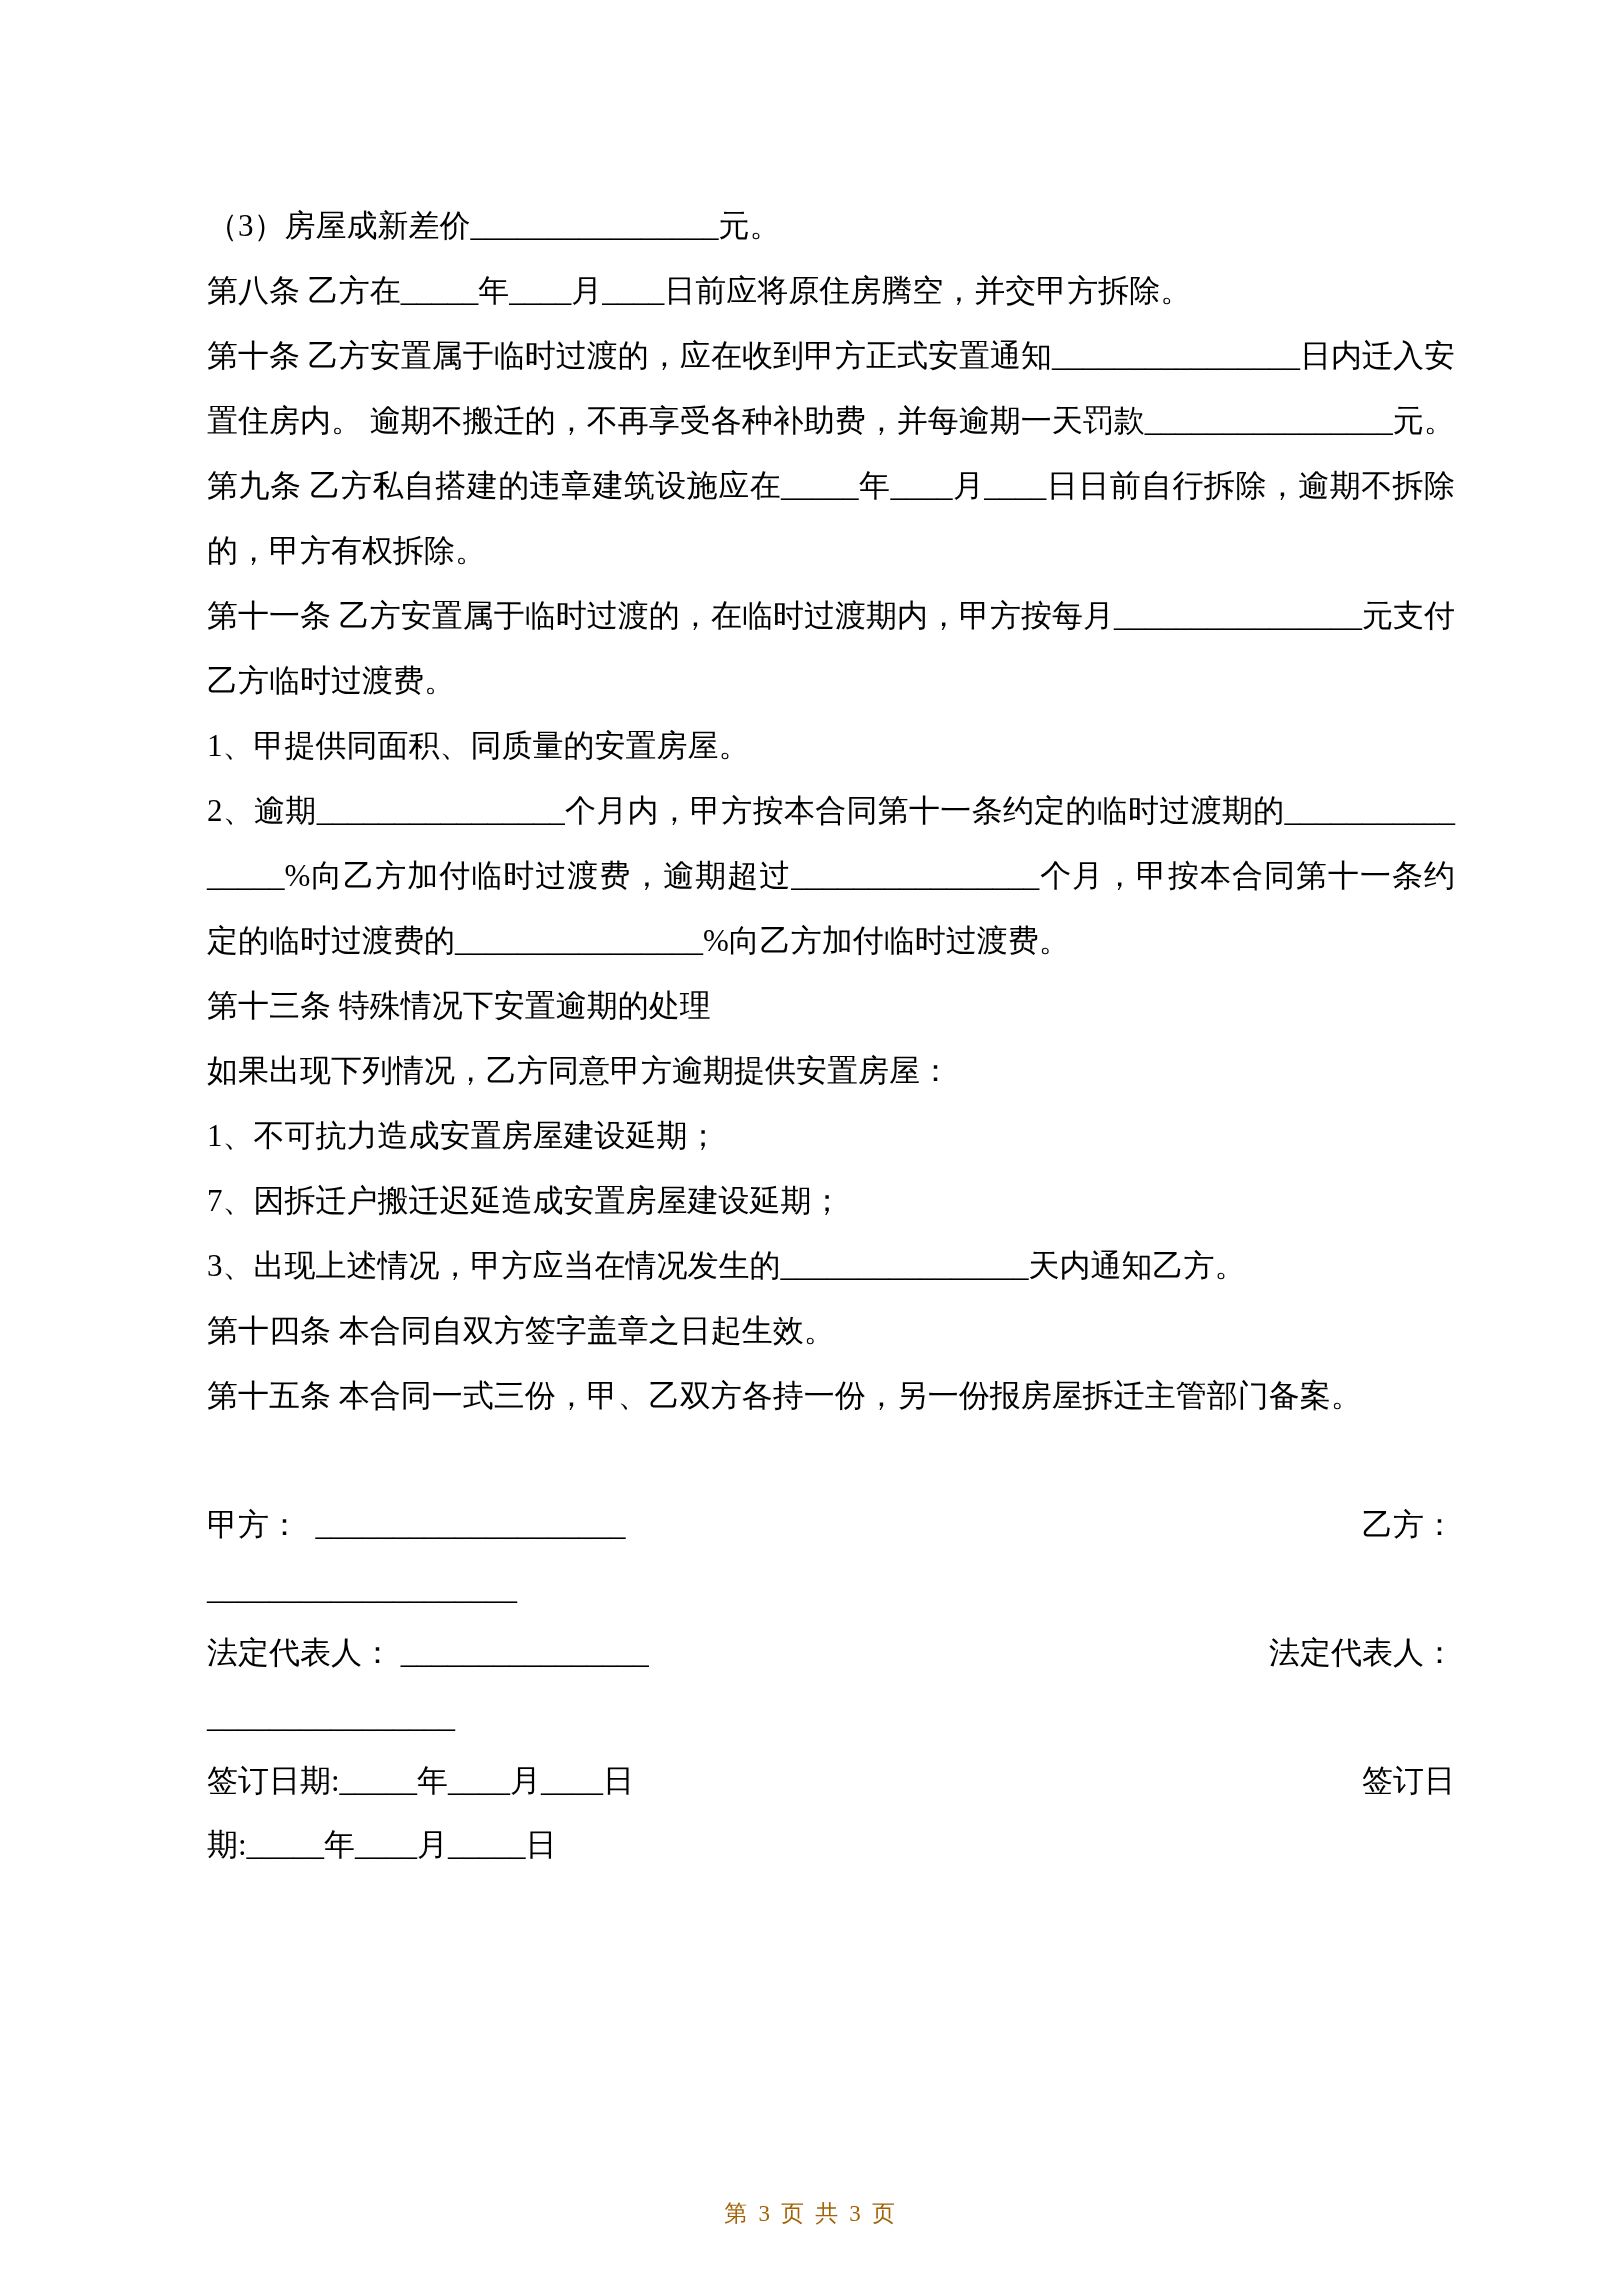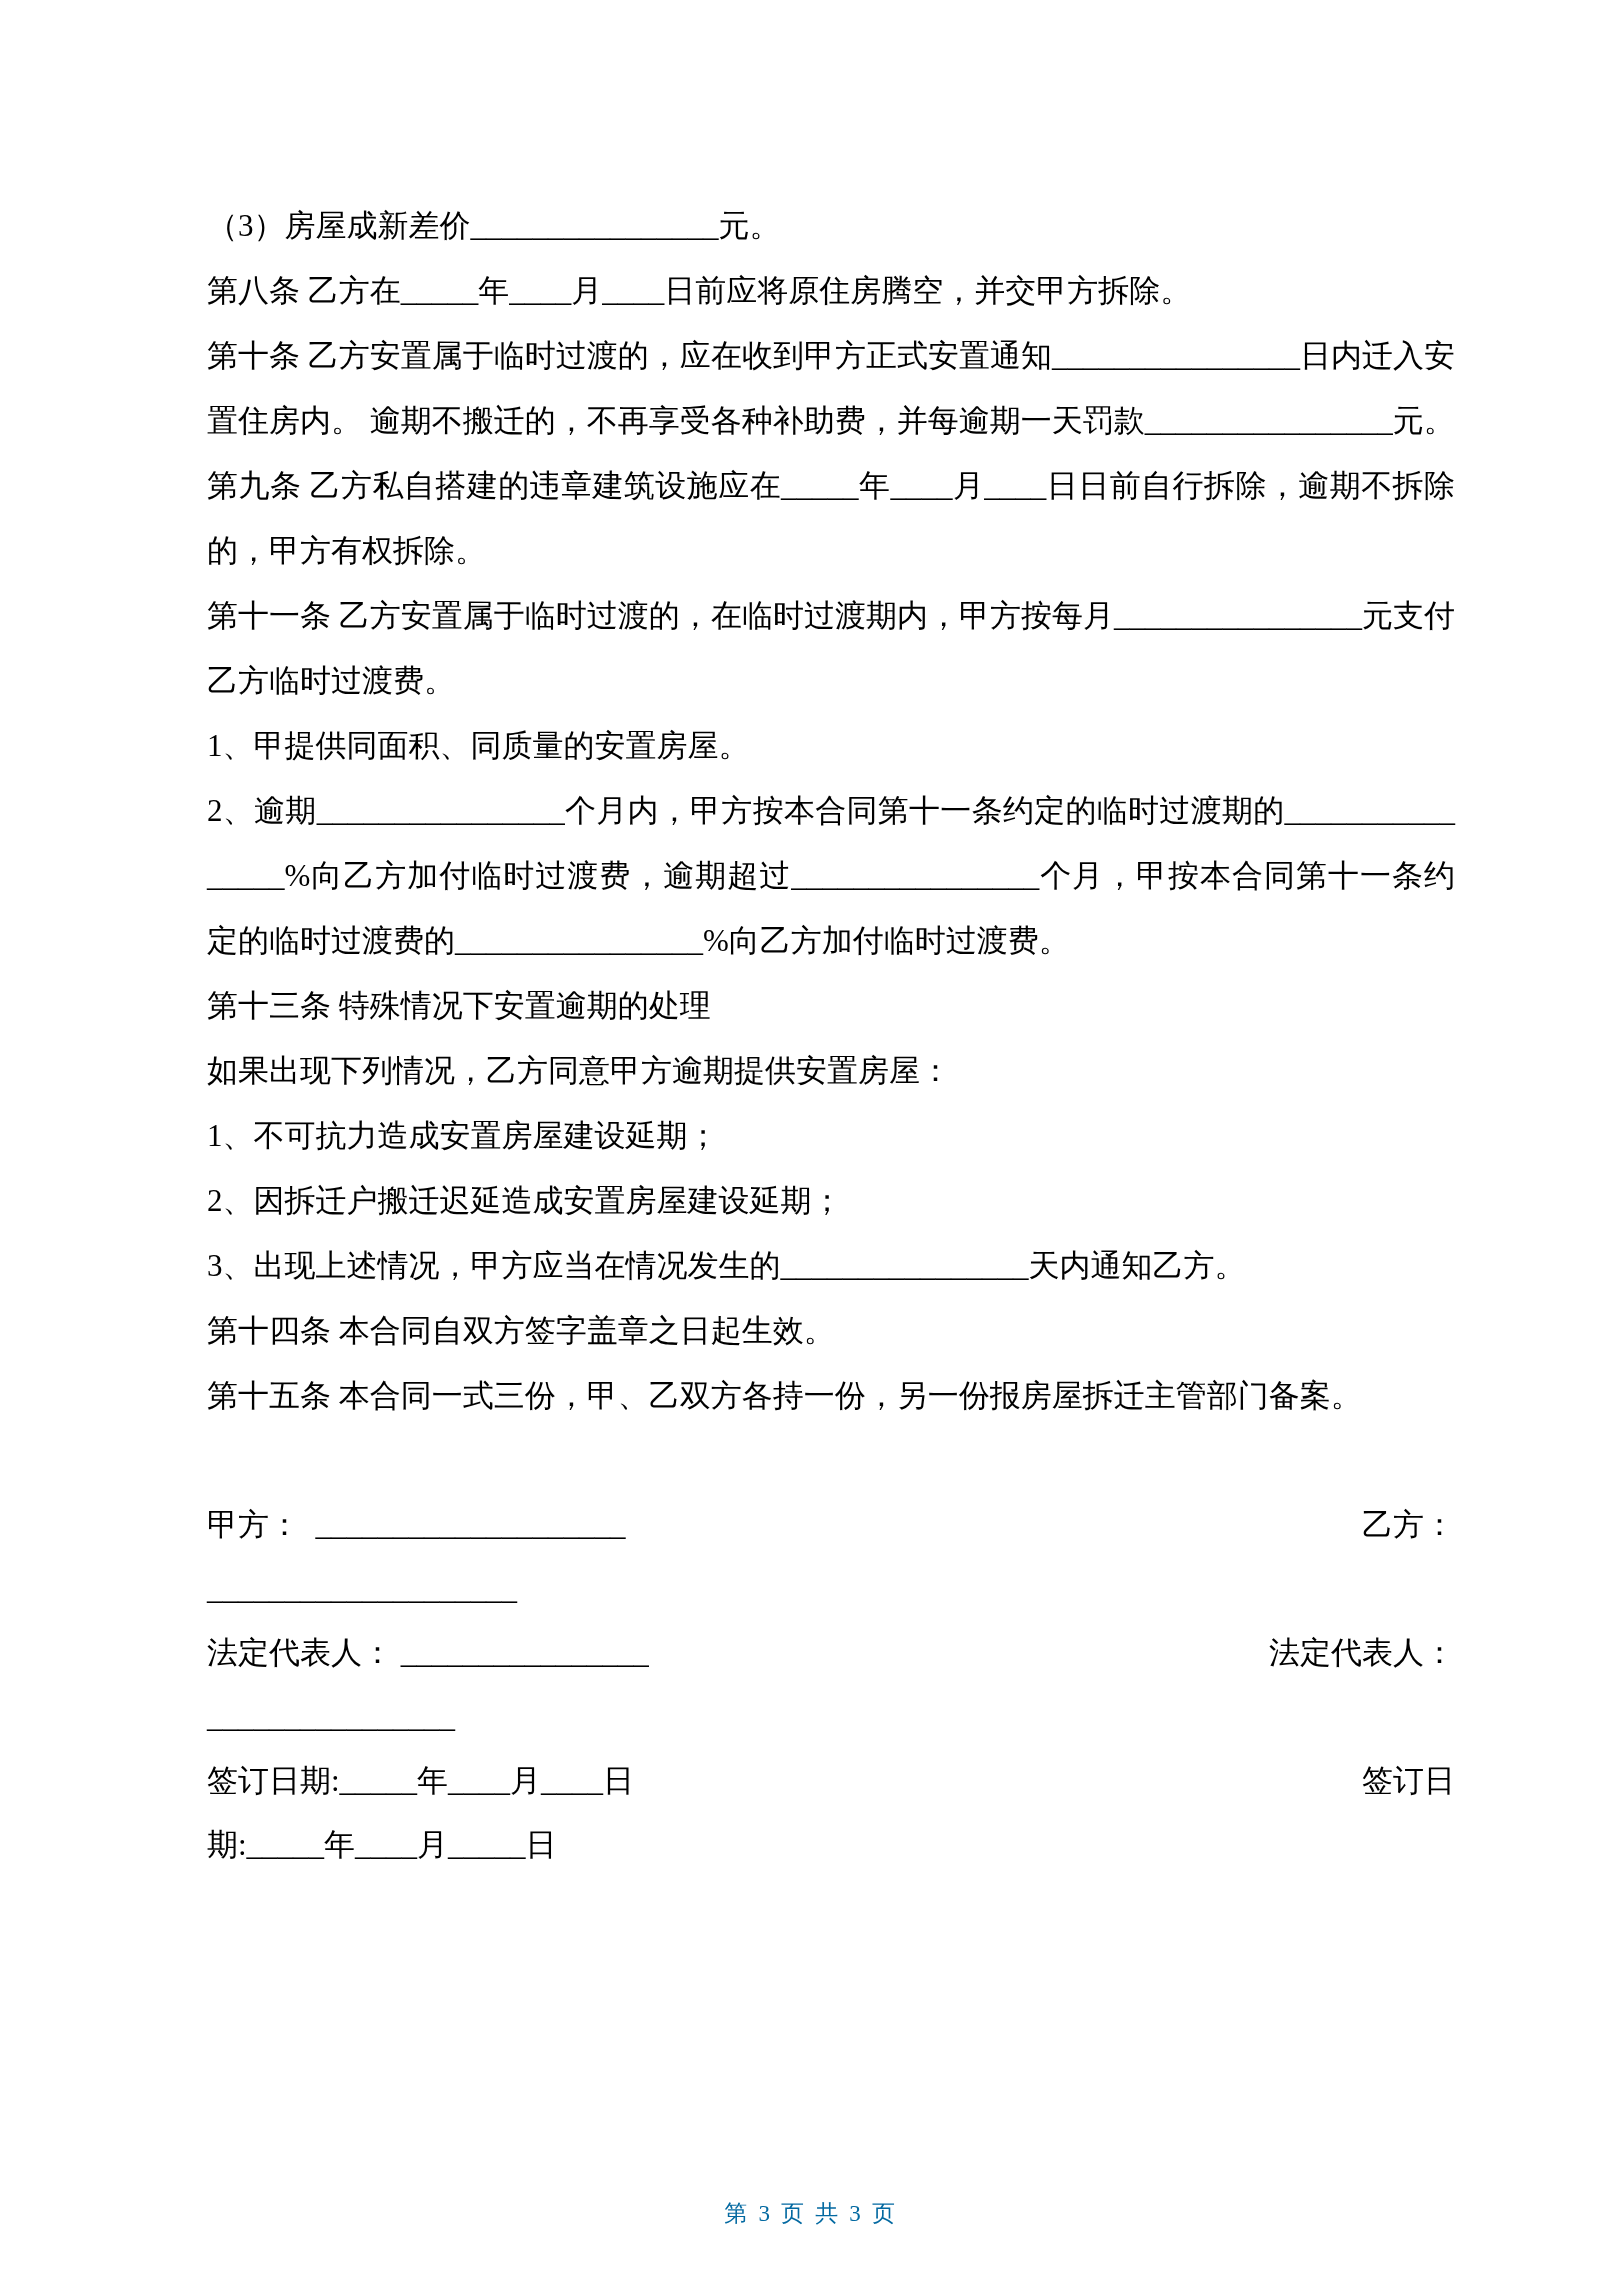--- a/index.html
+++ b/index.html
@@ -33,41 +33,41 @@
   .sig-left { white-space: pre; }
   .sig-right { white-space: pre; }
   .footer {
     position: absolute;
     left: 0;
     right: 0;
     bottom: 65px;
     text-align: center;
     font-size: 23px;
     letter-spacing: 2.7px;
-    color: #0369a1;
+    color: #a16207;
     margin-top: 44px;
   }
 </style>
 </head>
 <body>
 
 <div class="page">
 
   <div class="body-text">
     <p class="para">（3）房屋成新差价________________元。</p>
     <p class="para">第八条 乙方在_____年____月____日前应将原住房腾空，并交甲方拆除。</p>
     <p class="para">第十条 乙方安置属于临时过渡的，应在收到甲方正式安置通知________________日内迁入安置住房内。 逾期不搬迁的，不再享受各种补助费，并每逾期一天罚款________________元。</p>
     <p class="para">第九条 乙方私自搭建的违章建筑设施应在_____年____月____日日前自行拆除，逾期不拆除的，甲方有权拆除。</p>
     <p class="para">第十一条 乙方安置属于临时过渡的，在临时过渡期内，甲方按每月________________元支付乙方临时过渡费。</p>
     <p class="para">1、甲提供同面积、同质量的安置房屋。</p>
     <p class="para">2、逾期________________个月内，甲方按本合同第十一条约定的临时过渡期的________________%向乙方加付临时过渡费，逾期超过________________个月，甲按本合同第十一条约定的临时过渡费的________________%向乙方加付临时过渡费。</p>
     <p class="para">第十三条 特殊情况下安置逾期的处理</p>
     <p class="para">如果出现下列情况，乙方同意甲方逾期提供安置房屋：</p>
     <p class="para">1、不可抗力造成安置房屋建设延期；</p>
-    <p class="para">2、因拆迁户搬迁迟延造成安置房屋建设延期；</p>
+    <p class="para">7、因拆迁户搬迁迟延造成安置房屋建设延期；</p>
     <p class="para">3、出现上述情况，甲方应当在情况发生的________________天内通知乙方。</p>
     <p class="para">第十四条 本合同自双方签字盖章之日起生效。</p>
     <p class="para">第十五条 本合同一式三份，甲、乙双方各持一份，另一份报房屋拆迁主管部门备案。</p>
   </div>
 
   <div class="signature">
     <div class="sig-row">
       <span class="sig-left">甲方：  ____________________</span>
       <span class="sig-right">乙方：</span>
     </div>

